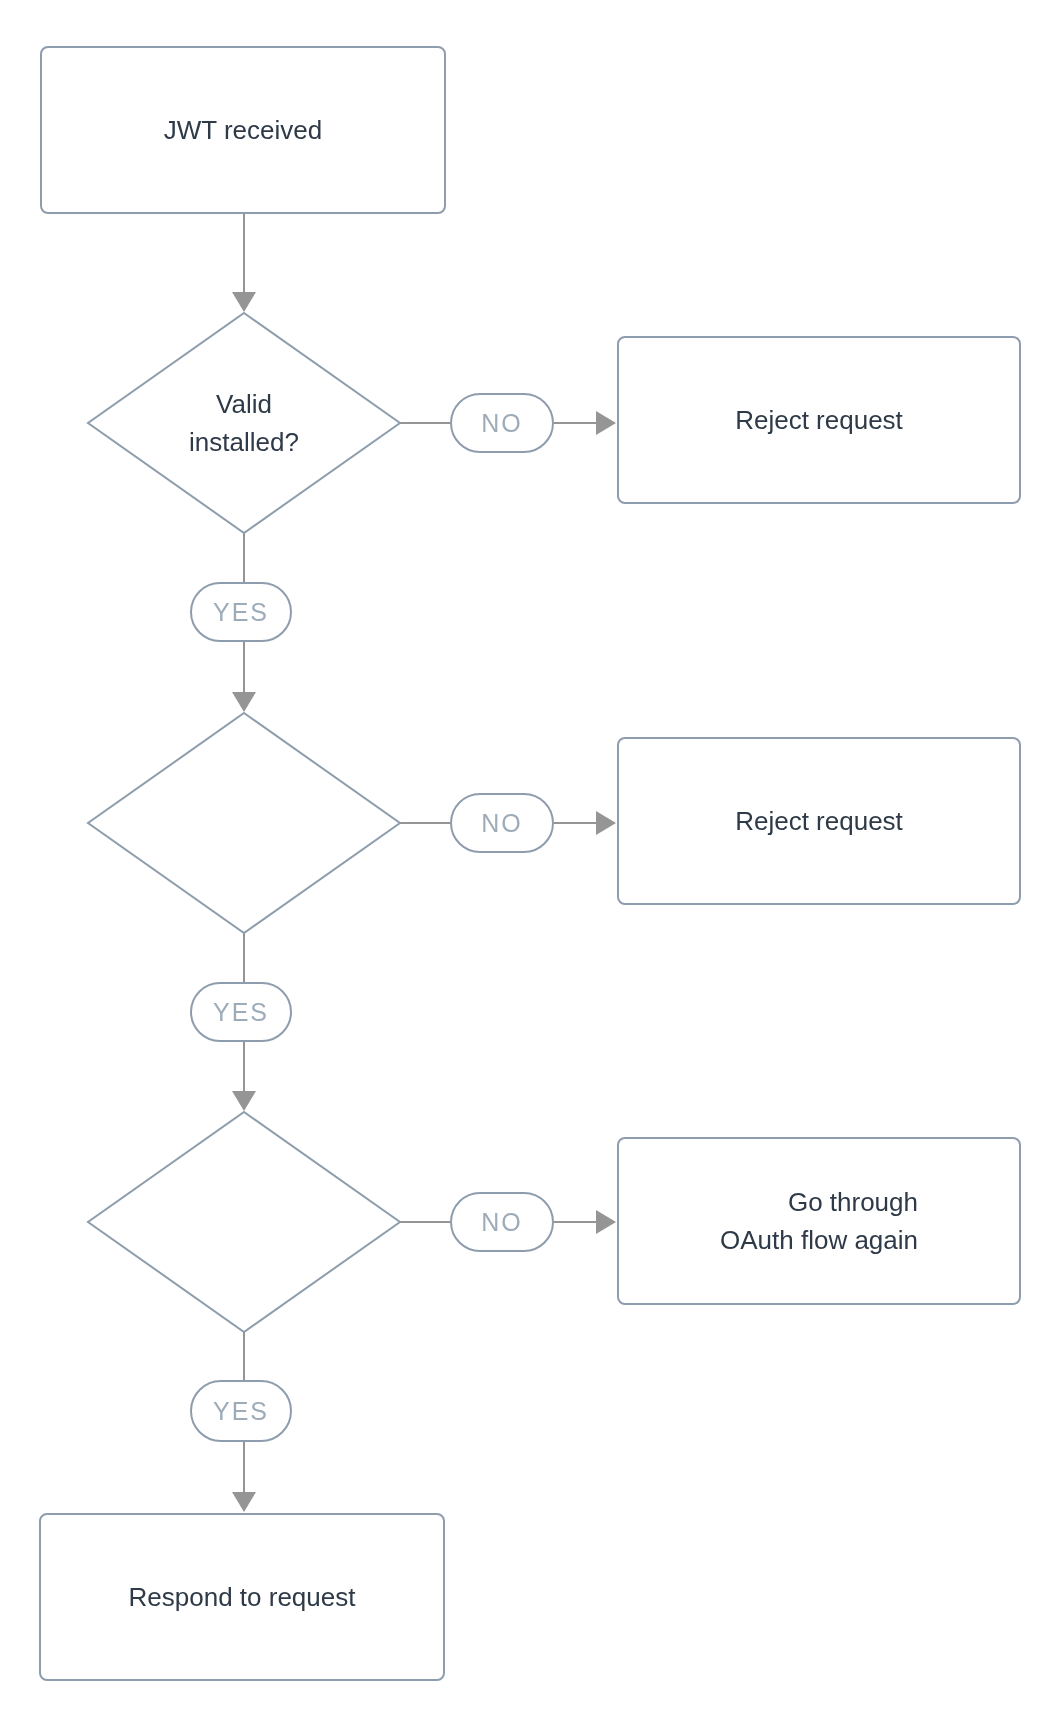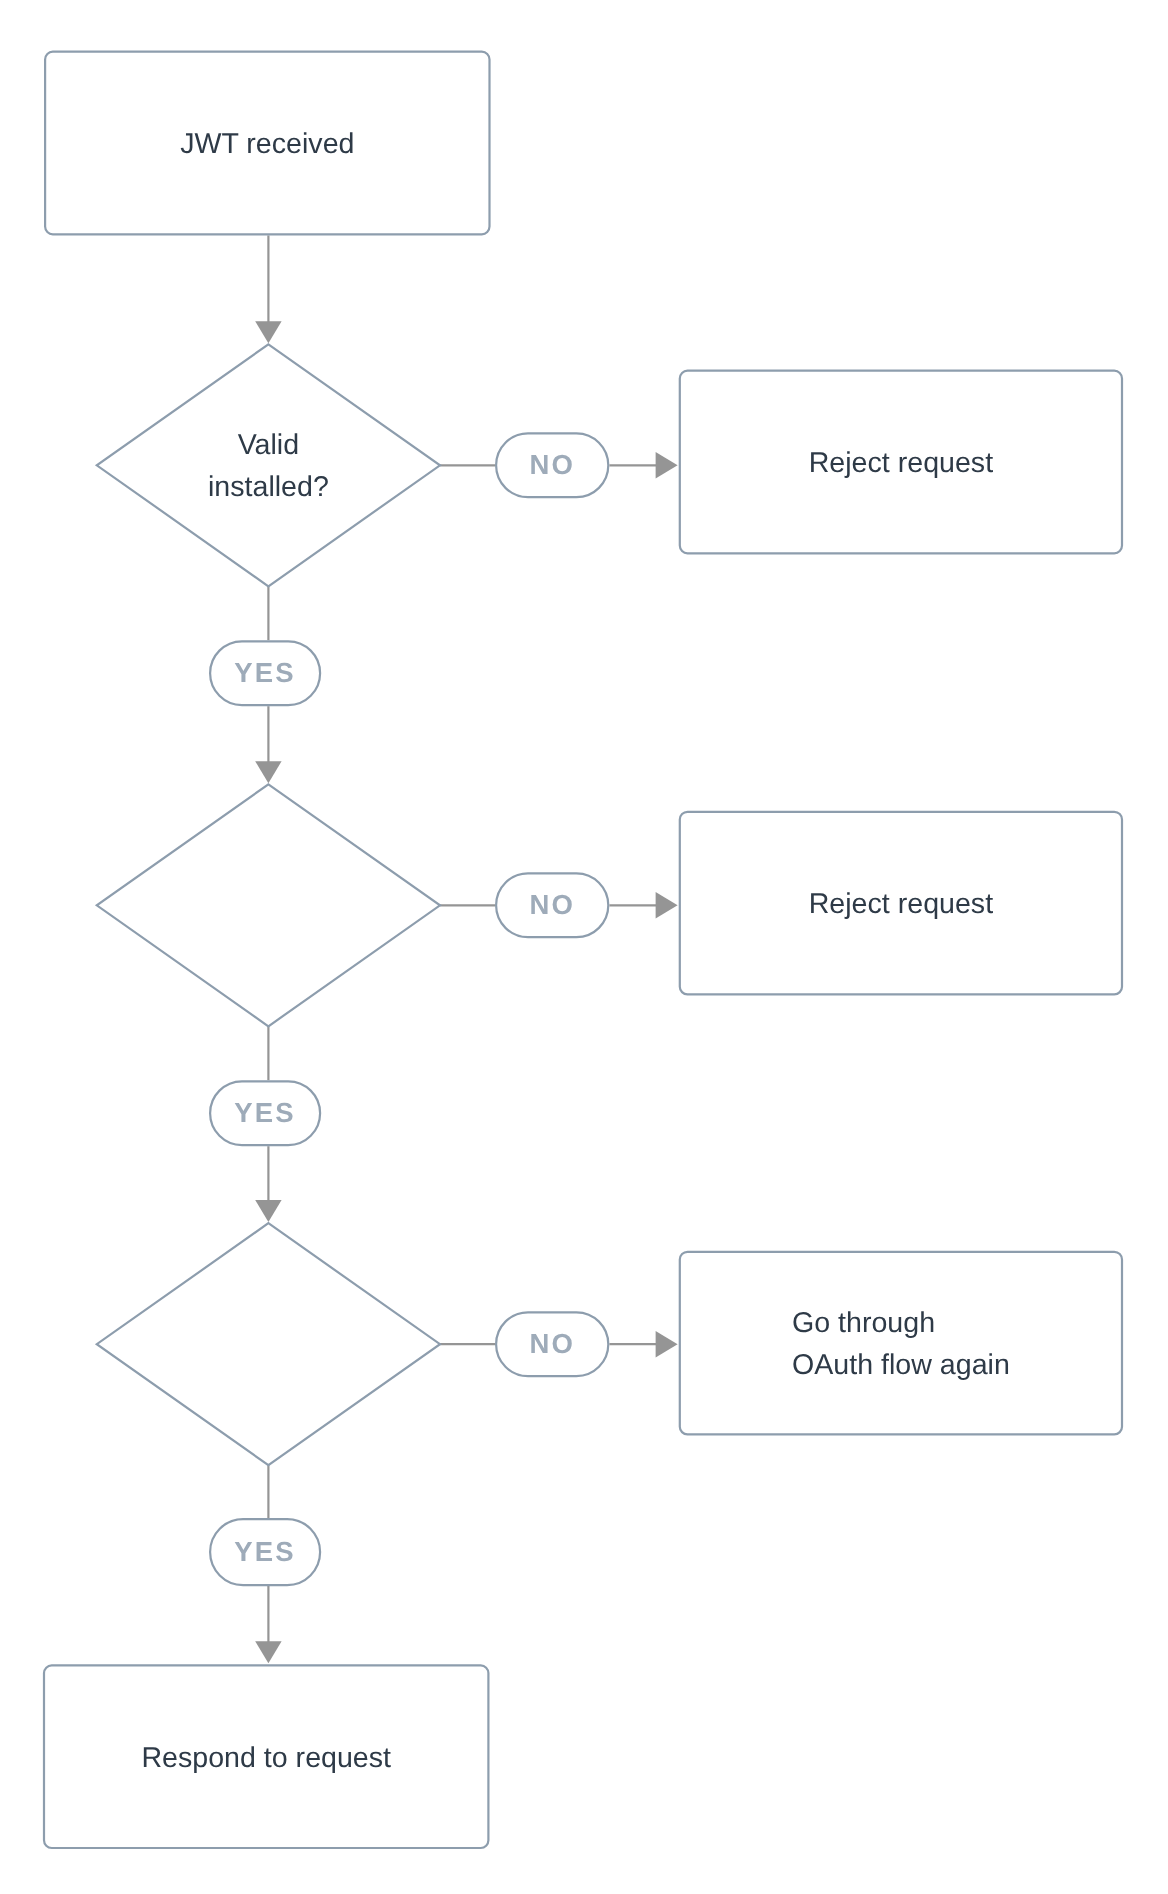--- a/index.html
+++ b/index.html
@@ -15,37 +15,37 @@
     font-family:"Liberation Sans", sans-serif;
     width:1062px;height:1722px;overflow:hidden;position:relative;
   }
   .canvas{position:absolute;left:0;top:0;width:1062px;height:1722px;background:var(--background);}
   .layer{position:absolute;left:0;top:0;}
   .connector{stroke:var(--connector);stroke-width:2;fill:none;}
   .arrowhead{fill:var(--connector);stroke:none;}
   .diamond{fill:#ffffff;stroke:var(--shape-border);stroke-width:2;}
   .node{
     position:absolute;display:flex;align-items:center;justify-content:center;
-    text-align:left;color:var(--node-text);
+    text-align:right;color:var(--node-text);
   }
   .rect{
     background:#ffffff;border:2px solid var(--shape-border);border-radius:8px;
   }
   .node-label{
     font-size:26px;line-height:38px;white-space:pre-line;color:var(--node-text);
   }
   .diamond-label-box{
     position:absolute;display:flex;align-items:center;justify-content:center;text-align:center;
   }
   .pill{
     position:absolute;display:flex;align-items:center;justify-content:center;
     background:#ffffff;border:2px solid var(--shape-border);border-radius:31px;
   }
   .pill-label{
-    font-size:25px;font-weight:700;letter-spacing:2px;color:var(--edge-label-text);
+    font-size:25px;font-weight:400;letter-spacing:2px;color:var(--edge-label-text);
   }
 </style>
 </head>
 <body>
 
 <div class="canvas">
 
   <svg class="layer" width="1062" height="1722" viewBox="0 0 1062 1722">
 
     <line class="connector" x1="244" y1="214" x2="244" y2="295"></line>

